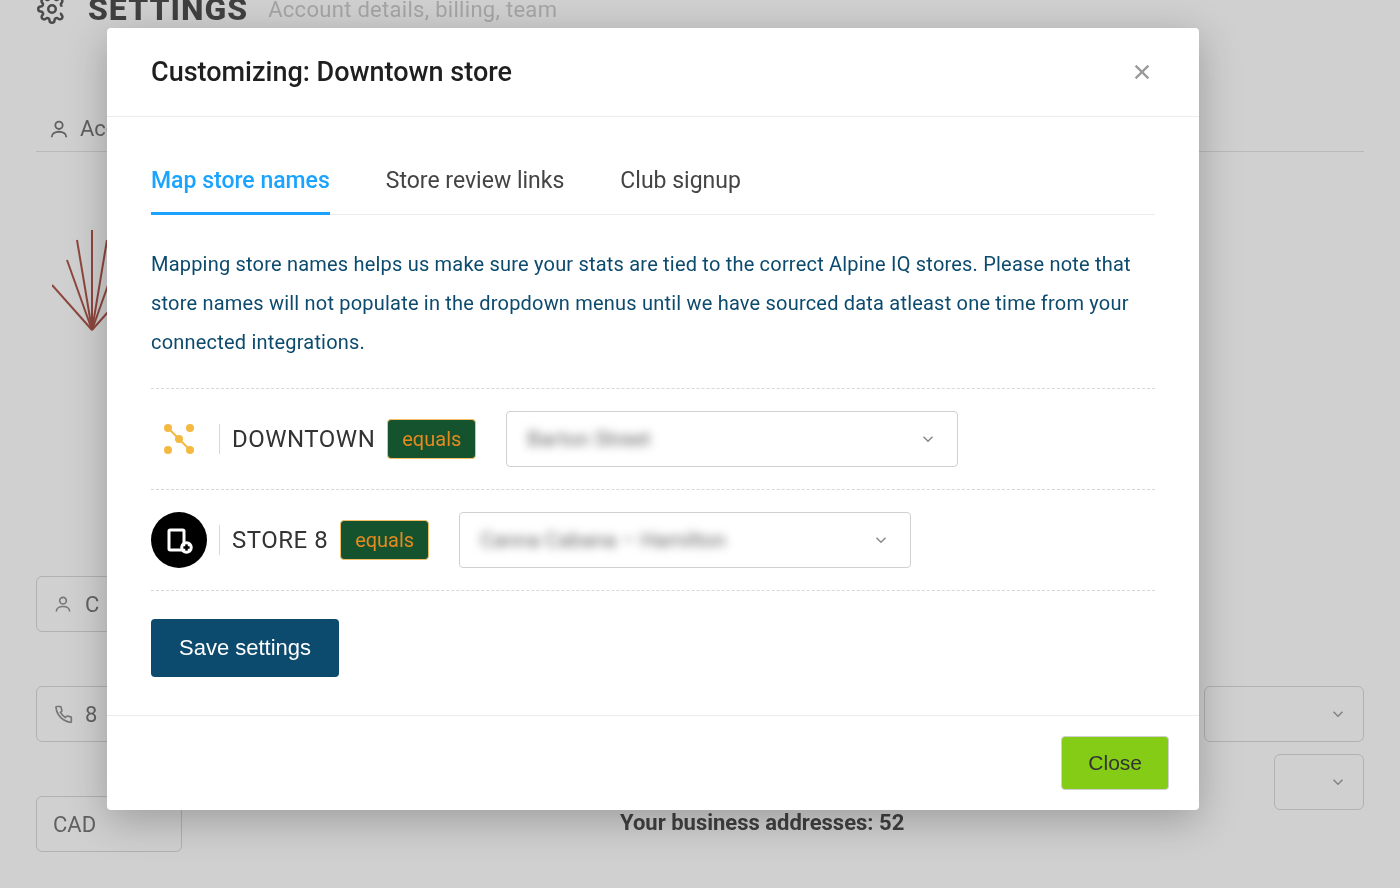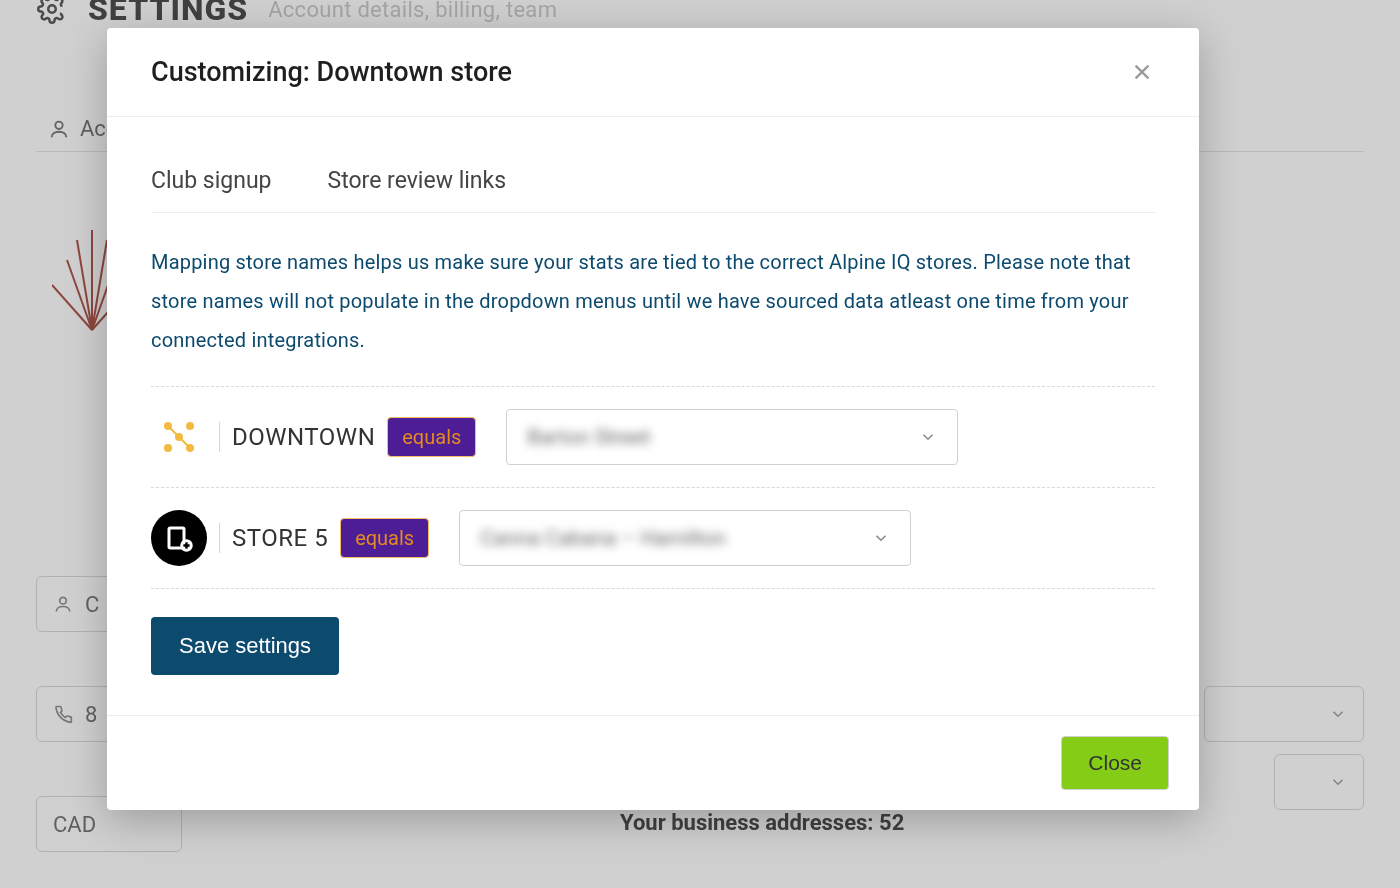--- a/index.html
+++ b/index.html
@@ -141,21 +141,21 @@
     border-bottom: 1px dashed #d8d8d8;
   }
   .conn-icon {
     width: 56px; height: 56px; display:flex;align-items:center;justify-content:center;
     border-radius: 50%;
   }
   .vbar { width: 1px; height: 30px; background: #d6d6d6; }
   .store-label { font-size: 24px; color: #333; letter-spacing: 0.5px; }
   .eq-pill {
     border: 1.5px solid #f5bd66;
-    background: #4c1d95;
+    background: #14532d;
     color: #e58a1f;
     font-size: 20px;
     padding: 7px 14px; border-radius: 4px;
   }
   .dropdown {
     margin-left: 18px;
     border: 1px solid #d0d0d0; border-radius: 4px;
     height: 56px; flex: 0 0 452px;
     display: flex; align-items: center; justify-content: space-between;
     padding: 0 20px;
@@ -274,22 +274,23 @@
     <div class="close-x">
       <svg width="22" height="22" viewBox="0 0 24 24" fill="none" stroke="#9a9a9a" stroke-width="2.5">
           <line x1="5" y1="5" x2="19" y2="19"></line>
           <line x1="19" y1="5" x2="5" y2="19"></line>
         </svg>
     </div>
   </div>
 
   <div class="modal-body">
     <div class="modal-tabs">
+      <div class="mtab active">Map store names</div>
+      <div class="mtab">Store review links</div>
       <div class="mtab">Club signup</div>
-      <div class="mtab">Store review links</div>
     </div>
 
     <p class="help-text">Mapping store names helps us make sure your stats are tied to the correct Alpine IQ stores. Please note that store names will not populate in the dropdown menus until we have sourced data atleast one time from your connected integrations.</p>
 
     <div class="map-list">
 
       <div class="map-row">
         <span class="conn-icon">
           <svg width="46" height="46" viewBox="0 0 46 46">
             <circle cx="12" cy="12" r="4" fill="#f4b940"></circle>
@@ -317,21 +318,21 @@
       <div class="map-row">
         <span class="conn-icon" style="background:#000;border-radius:50%">
           <svg width="30" height="30" viewBox="0 0 24 24" fill="none" stroke="#fff" stroke-width="2.4">
             <rect x="4" y="4" width="12" height="16" rx="1"></rect>
             <circle cx="18" cy="18" r="5" fill="#fff" stroke="none"></circle>
             <line x1="18" y1="15.5" x2="18" y2="20.5" stroke="#000" stroke-width="2"></line>
             <line x1="15.5" y1="18" x2="20.5" y2="18" stroke="#000" stroke-width="2"></line>
           </svg>
         </span>
         <span class="vbar"></span>
-        <span class="store-label">STORE 5</span>
+        <span class="store-label">STORE 8</span>
         <span class="eq-pill">equals</span>
         <div class="dropdown">
           <span class="dd-val">Canna Cabana – Hamilton</span>
           <span class="dd-chev">
             <svg width="18" height="18" viewBox="0 0 24 24" fill="none" stroke="#888" stroke-width="2">
                 <polyline points="6 9 12 15 18 9"></polyline>
               </svg>
           </span>
         </div>
       </div>

